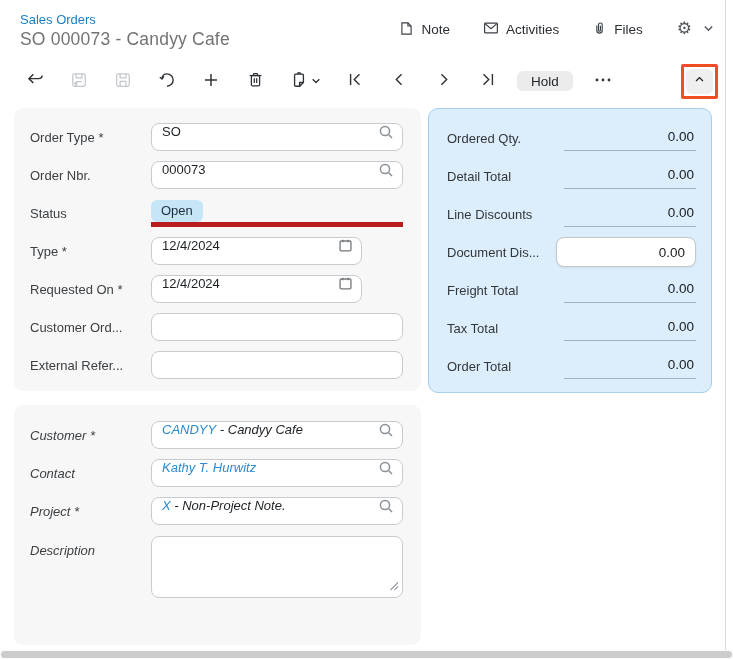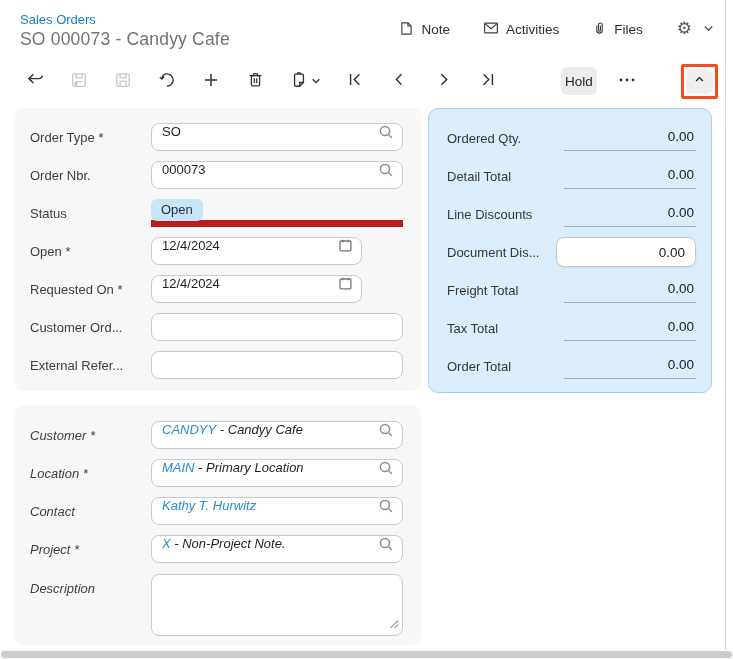--- a/index.html
+++ b/index.html
@@ -42,23 +42,23 @@
     display: flex; align-items: center; gap: 16px; padding: 0 15px 0 21px;
   }
   .tbtn {
     width: 28px; height: 28px; flex: 0 0 auto;
     display: flex; align-items: center; justify-content: center;
     background: none; border: none; cursor: pointer; color: #2f3337; padding: 0;
   }
   .tbtn.disabled { color: #c3c7cb; cursor: default; }
   .tbtn-wide { width: 40px; gap: 2px; }
   .hold-btn {
-    flex: 0 0 auto; height: 28px; padding: 0 4px;
+    flex: 0 0 auto; height: 20px; padding: 0 14px;
     background: #ececed; border: none; border-radius: 6px;
-    font: inherit; font-size: 13.5px; color: #1f2326; cursor: pointer; margin-left: 44px;
+    font: inherit; font-size: 13.5px; color: #1f2326; cursor: pointer;
   }
   .collapse-wrap {
     margin-left: auto; flex: 0 0 auto;
     border: 3px solid #f04f24; border-radius: 2px; padding: 2px;
   }
   .collapse-btn {
     width: 27px; height: 25px; display: flex; align-items: center; justify-content: center;
     background: #efeff0; border: none; border-radius: 6px; cursor: pointer; color: #1f2326; padding: 0;
   }
 
@@ -84,21 +84,21 @@
   .field input {
     flex: 1; min-width: 0; border: none; outline: none; background: transparent;
     font: inherit; font-size: 13px; color: #1d2124; padding: 0;
   }
   .field-date { flex: 0 0 130px; }
   .lens-btn, .cal-btn {
     flex: 0 0 auto; background: none; border: none; padding: 0; cursor: pointer;
     display: flex; align-items: center;
   }
   .status-line {
-    flex: 1; height: 28px; border-bottom: 7px solid #b91c1c;
+    flex: 1; height: 28px; border-bottom: 5px solid #b91c1c;
     display: flex; align-items: center;
   }
   .badge {
     display: inline-block; background: #c6e6f8; color: #1e2e38;
     border-radius: 6px; padding: 3px 10px 4px; font-size: 13px;
   }
   .lookup-text { flex: 1; display: flex; align-items: center; white-space: nowrap; overflow: hidden; }
   .link-code { color: #2a8bd0; cursor: pointer; }
   .link-full { color: #2a8bd0; cursor: pointer; }
   .lookup-rest { color: #1d2124; white-space: pre; }
@@ -347,21 +347,21 @@
   </div>
 
   <div class="frow">
     <span class="flabel">Status</span>
     <div class="status-line">
       <span class="badge">Open</span>
     </div>
   </div>
 
   <div class="frow">
-    <span class="flabel">Open *</span>
+    <span class="flabel">Type *</span>
     <div class="field field-date">
       <input value="12/4/2024" style="">
       <button class="cal-btn">
         <span>
           <svg width="15" height="15" viewBox="0 0 16 16" fill="none" stroke="#75797d" stroke-width="1.4">
             <rect x="2.2" y="3.2" width="11.6" height="10.6" rx="1.2"></rect>
               <path d="M5.2 1.8 v2.8 M10.8 1.8 v2.8"></path>
           </svg>
         </span>
       </button>
@@ -449,37 +449,20 @@
         <span>
           <svg width="16" height="16" viewBox="0 0 16 16" fill="none" stroke="#8b9096" stroke-width="1.5">
             <circle cx="7" cy="7" r="4.6"></circle>
               <path d="M10.5 10.5 L14 14"></path>
           </svg>
         </span>
       </button>
     </div>
   </div>
 
-  <div class="frow">
-    <span class="flabel">Location *</span>
-    <div class="field">
-      <span class="lookup-text">
-        <span class="link-code">MAIN</span>
-          <span class="lookup-rest"> - Primary Location</span>
-      </span>
-      <button class="lens-btn">
-        <span>
-          <svg width="16" height="16" viewBox="0 0 16 16" fill="none" stroke="#8b9096" stroke-width="1.5">
-            <circle cx="7" cy="7" r="4.6"></circle>
-              <path d="M10.5 10.5 L14 14"></path>
-          </svg>
-        </span>
-      </button>
-    </div>
-  </div>
 
   <div class="frow">
     <span class="flabel">Contact</span>
     <div class="field">
       <span class="lookup-text">
         <span class="link-full">Kathy T. Hurwitz</span>
       </span>
       <button class="lens-btn">
         <span>
           <svg width="16" height="16" viewBox="0 0 16 16" fill="none" stroke="#8b9096" stroke-width="1.5">

